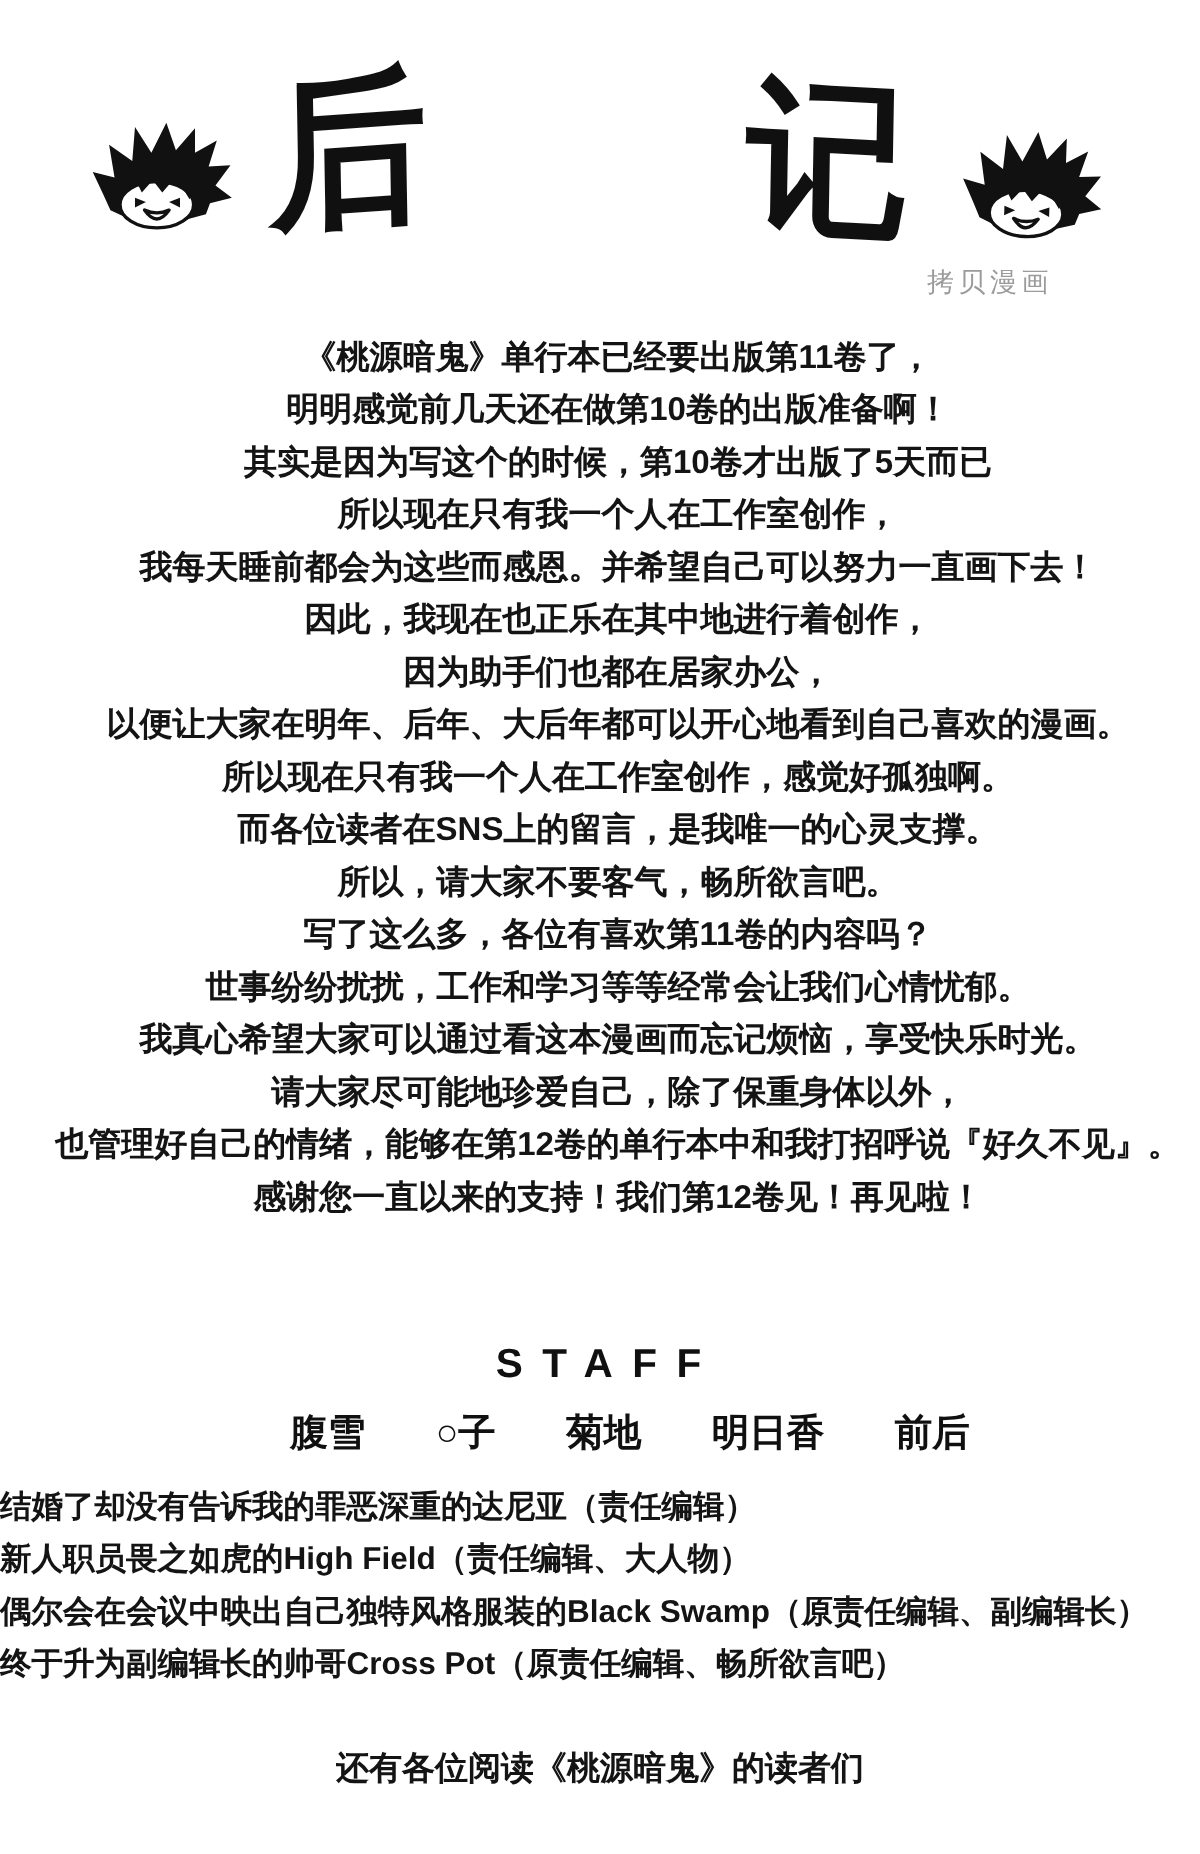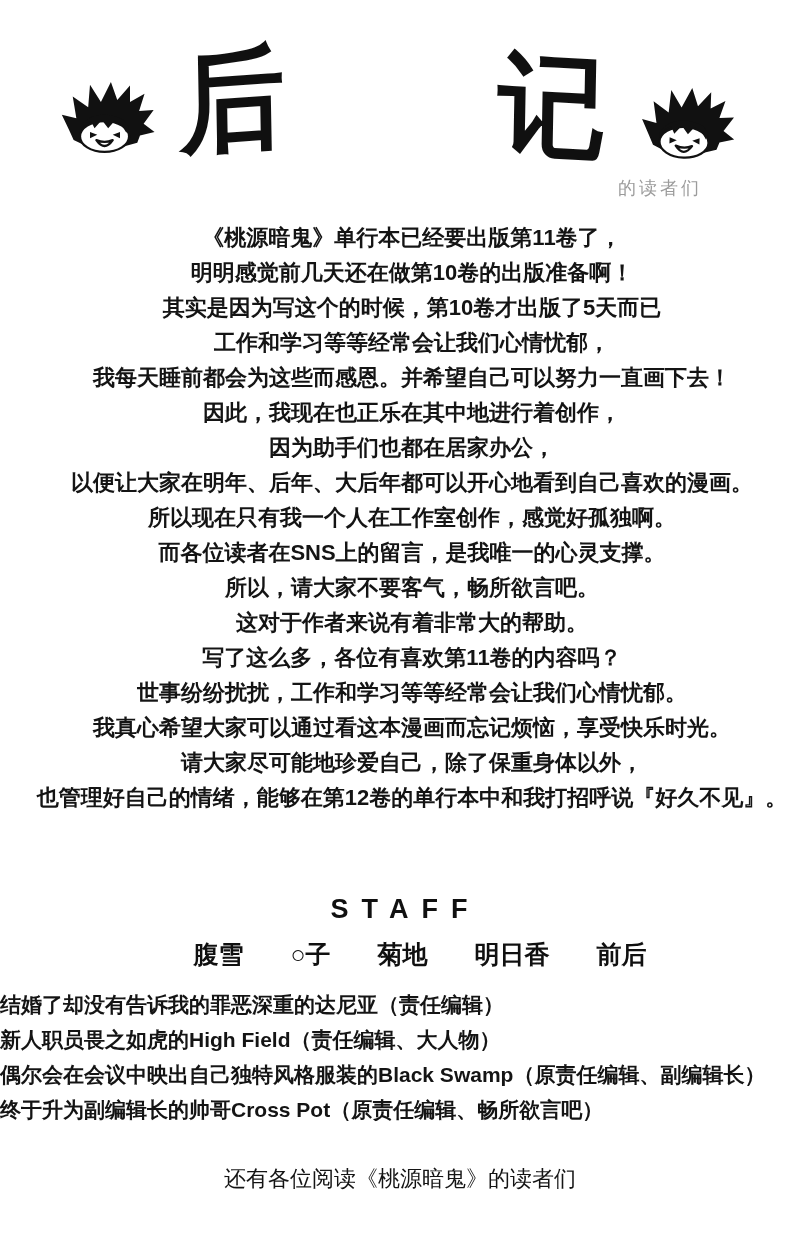--- a/index.html
+++ b/index.html
@@ -107,21 +107,21 @@
     white-space: nowrap;
     color: #141414;
   }
   .closing-line {
     position: absolute;
     left: 0;
     top: 1164px;
     width: 800px;
     text-align: center;
     font-size: 22px;
-    font-weight: 400;
+    font-weight: 700;
     color: #141414;
     white-space: nowrap;
   }
 </style>
 </head>
 <body>
 
 <div class="page">
 
   <div>
@@ -141,41 +141,41 @@
 
     <svg class="chibi-face face-right" viewBox="0 0 110 90" xmlns="http://www.w3.org/2000/svg">
       <polygon fill="#111" points="10,55 2,38 18,42 14,18 31,30 33,5 45,24 56,2 63,22 77,6 77,24 93,15 87,34 103,33 92,48 104,57 88,61 85,69 70,73 30,73 15,66"></polygon>
       <ellipse cx="49" cy="62" rx="27" ry="17" fill="#fff" stroke="#111" stroke-width="2.5"></ellipse>
       <path fill="#111" d="M22,60 Q24,48 34,45 L38,53 L46,44 L53,53 L60,45 L68,50 L73,58 L76,52 L70,44 Q60,38 48,38 Q30,38 22,52 Z"></path>
       <path fill="#111" d="M33,57 L41,60 L33,64 Z"></path>
       <path fill="#111" d="M66,57 L58,60 L66,64 Z"></path>
       <path d="M40,66 Q49,79 58,66 Q49,70 40,66 Z" fill="#fff" stroke="#111" stroke-width="2.5" stroke-linejoin="round"></path>
     </svg>
 
-    <div class="watermark">的读者们</div>
+    <div class="watermark">拷贝漫画</div>
   </div>
 
   <div class="afterword">
     <div class="afterword-line">《桃源暗鬼》单行本已经要出版第11卷了，</div>
     <div class="afterword-line">明明感觉前几天还在做第10卷的出版准备啊！</div>
     <div class="afterword-line">其实是因为写这个的时候，第10卷才出版了5天而已</div>
-    <div class="afterword-line">工作和学习等等经常会让我们心情忧郁，</div>
+    <div class="afterword-line">所以现在只有我一个人在工作室创作，</div>
     <div class="afterword-line">我每天睡前都会为这些而感恩。并希望自己可以努力一直画下去！</div>
     <div class="afterword-line">因此，我现在也正乐在其中地进行着创作，</div>
     <div class="afterword-line">因为助手们也都在居家办公，</div>
     <div class="afterword-line">以便让大家在明年、后年、大后年都可以开心地看到自己喜欢的漫画。</div>
     <div class="afterword-line">所以现在只有我一个人在工作室创作，感觉好孤独啊。</div>
     <div class="afterword-line">而各位读者在SNS上的留言，是我唯一的心灵支撑。</div>
     <div class="afterword-line">所以，请大家不要客气，畅所欲言吧。</div>
-    <div class="afterword-line">这对于作者来说有着非常大的帮助。</div>
     <div class="afterword-line">写了这么多，各位有喜欢第11卷的内容吗？</div>
     <div class="afterword-line">世事纷纷扰扰，工作和学习等等经常会让我们心情忧郁。</div>
     <div class="afterword-line">我真心希望大家可以通过看这本漫画而忘记烦恼，享受快乐时光。</div>
     <div class="afterword-line">请大家尽可能地珍爱自己，除了保重身体以外，</div>
     <div class="afterword-line">也管理好自己的情绪，能够在第12卷的单行本中和我打招呼说『好久不见』。</div>
+    <div class="afterword-line">感谢您一直以来的支持！我们第12卷见！再见啦！</div>
   </div>
 
   <div class="staff-heading">STAFF</div>
 
   <div class="staff-names">
     <span class="staff-name">腹雪</span>
     <span class="staff-name">○子</span>
     <span class="staff-name">菊地</span>
     <span class="staff-name">明日香</span>
     <span class="staff-name">前后</span>

